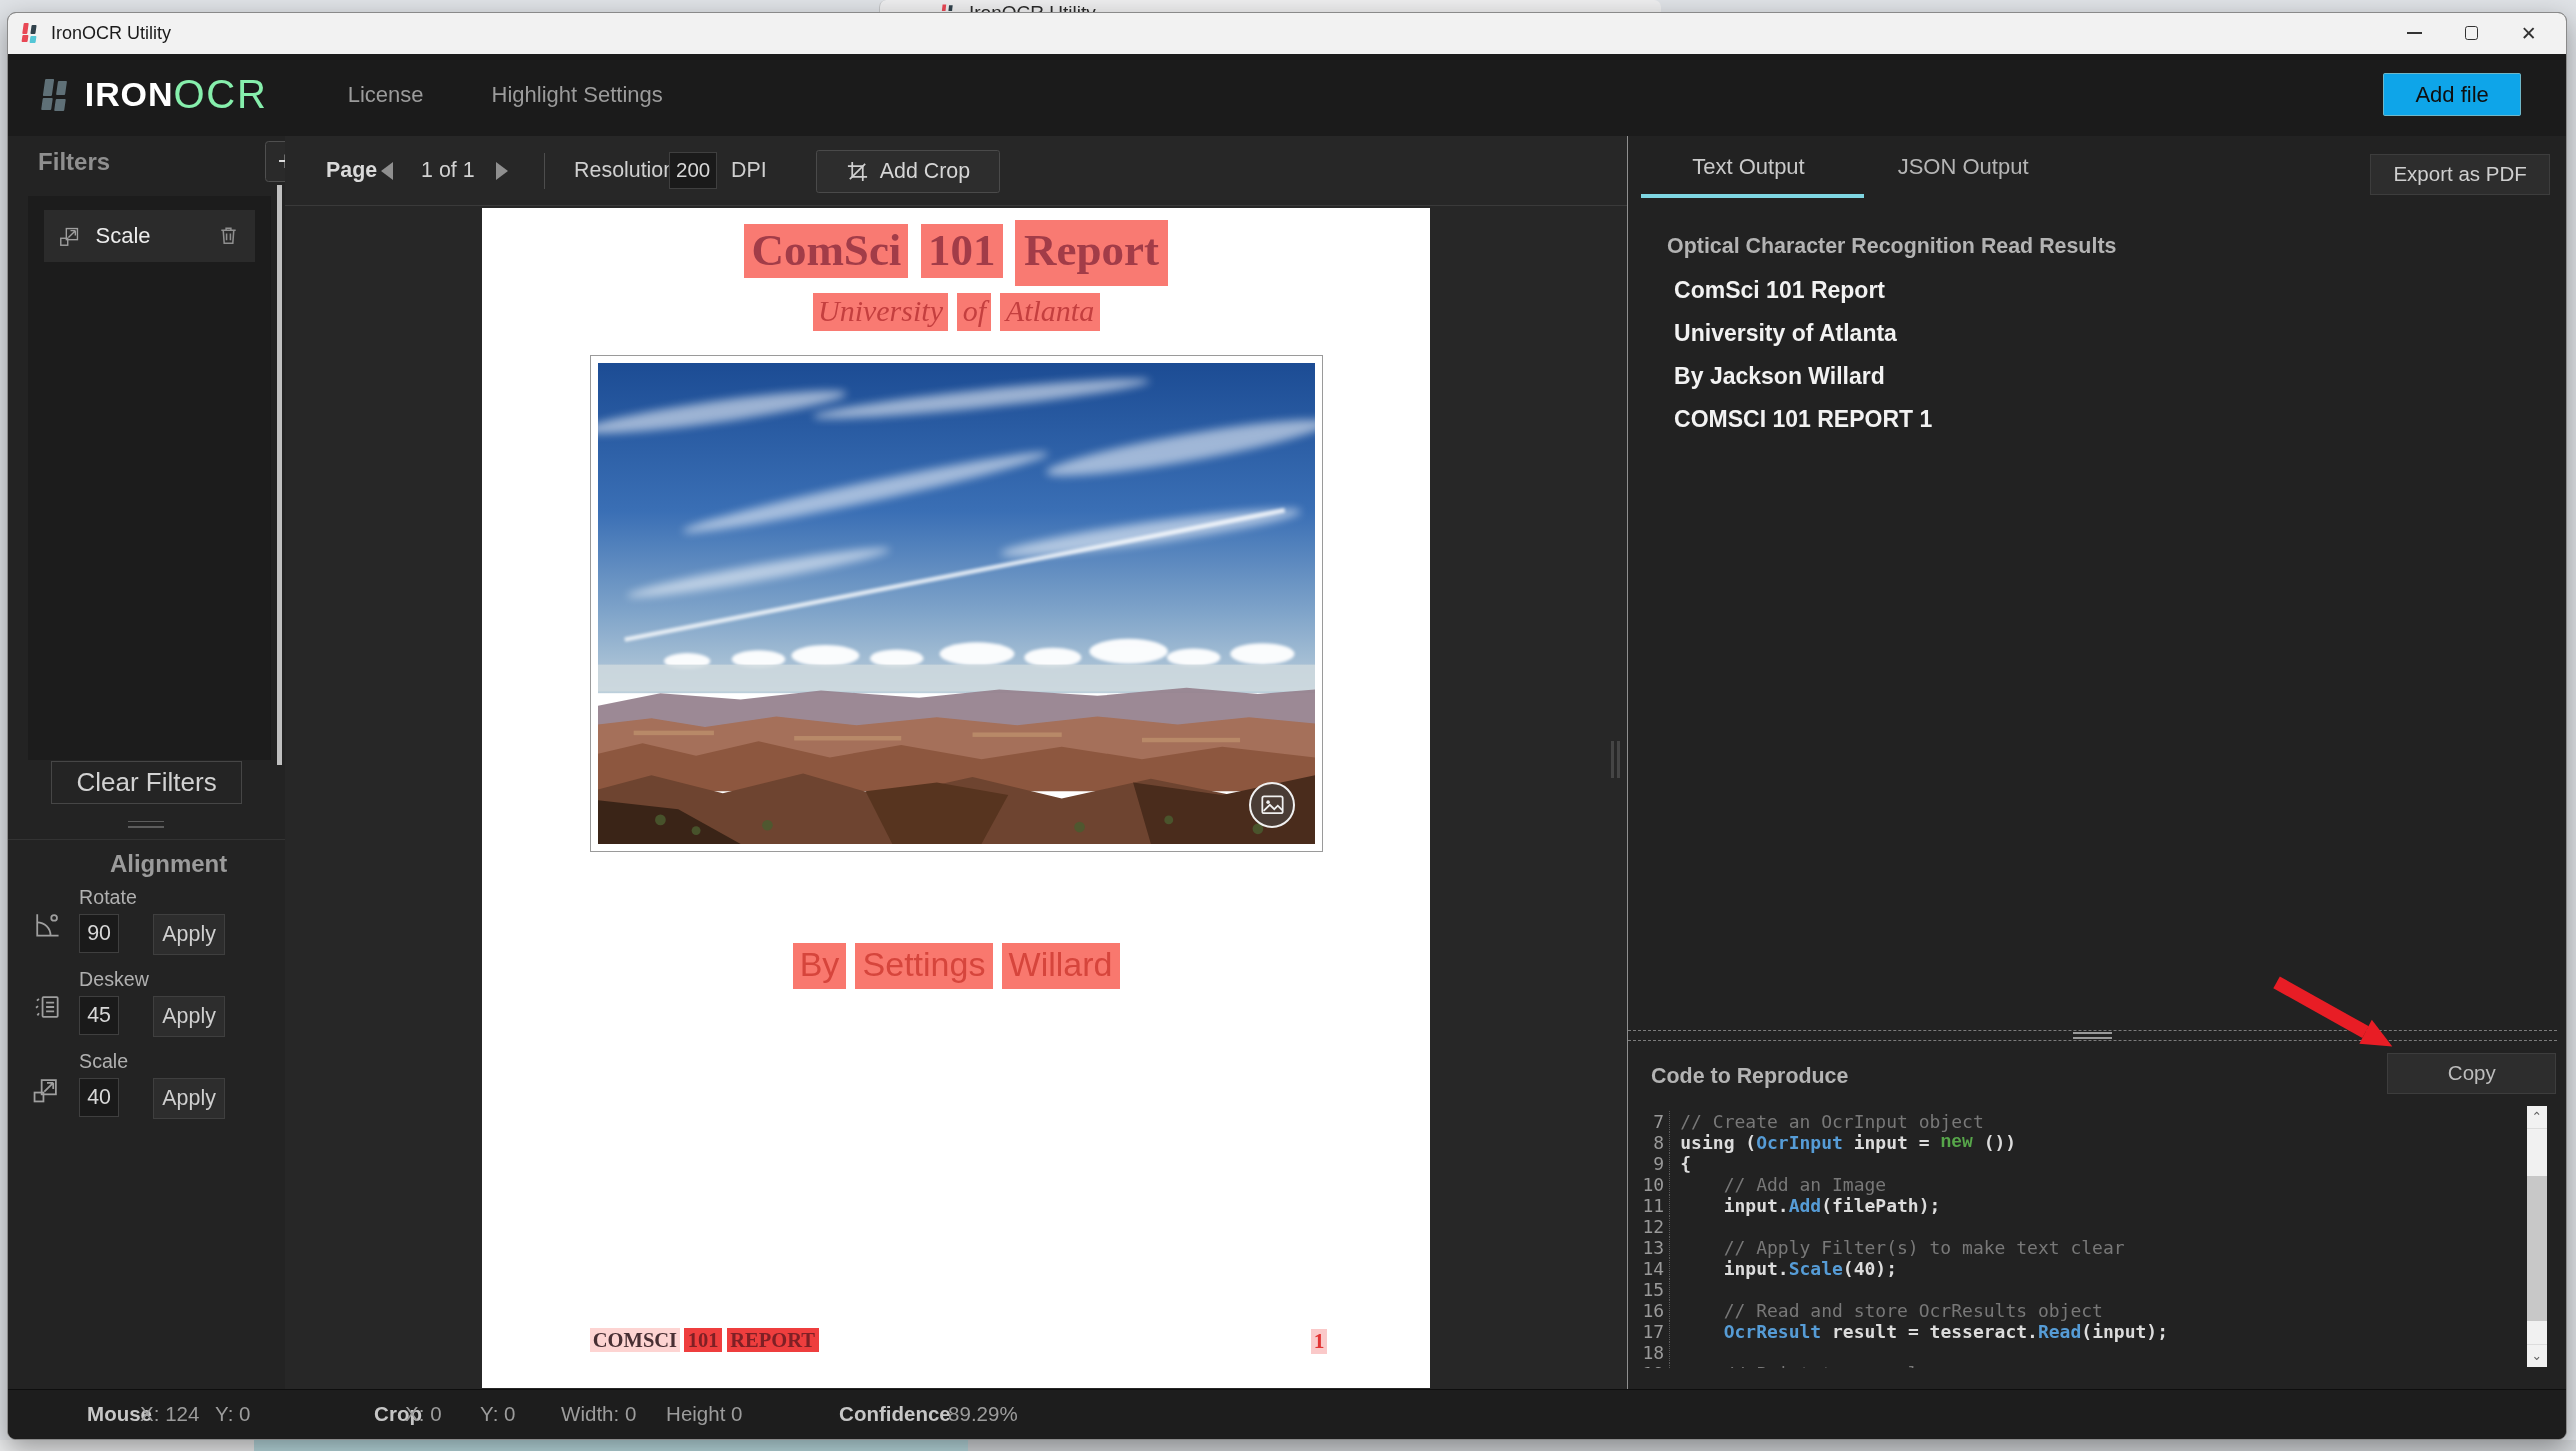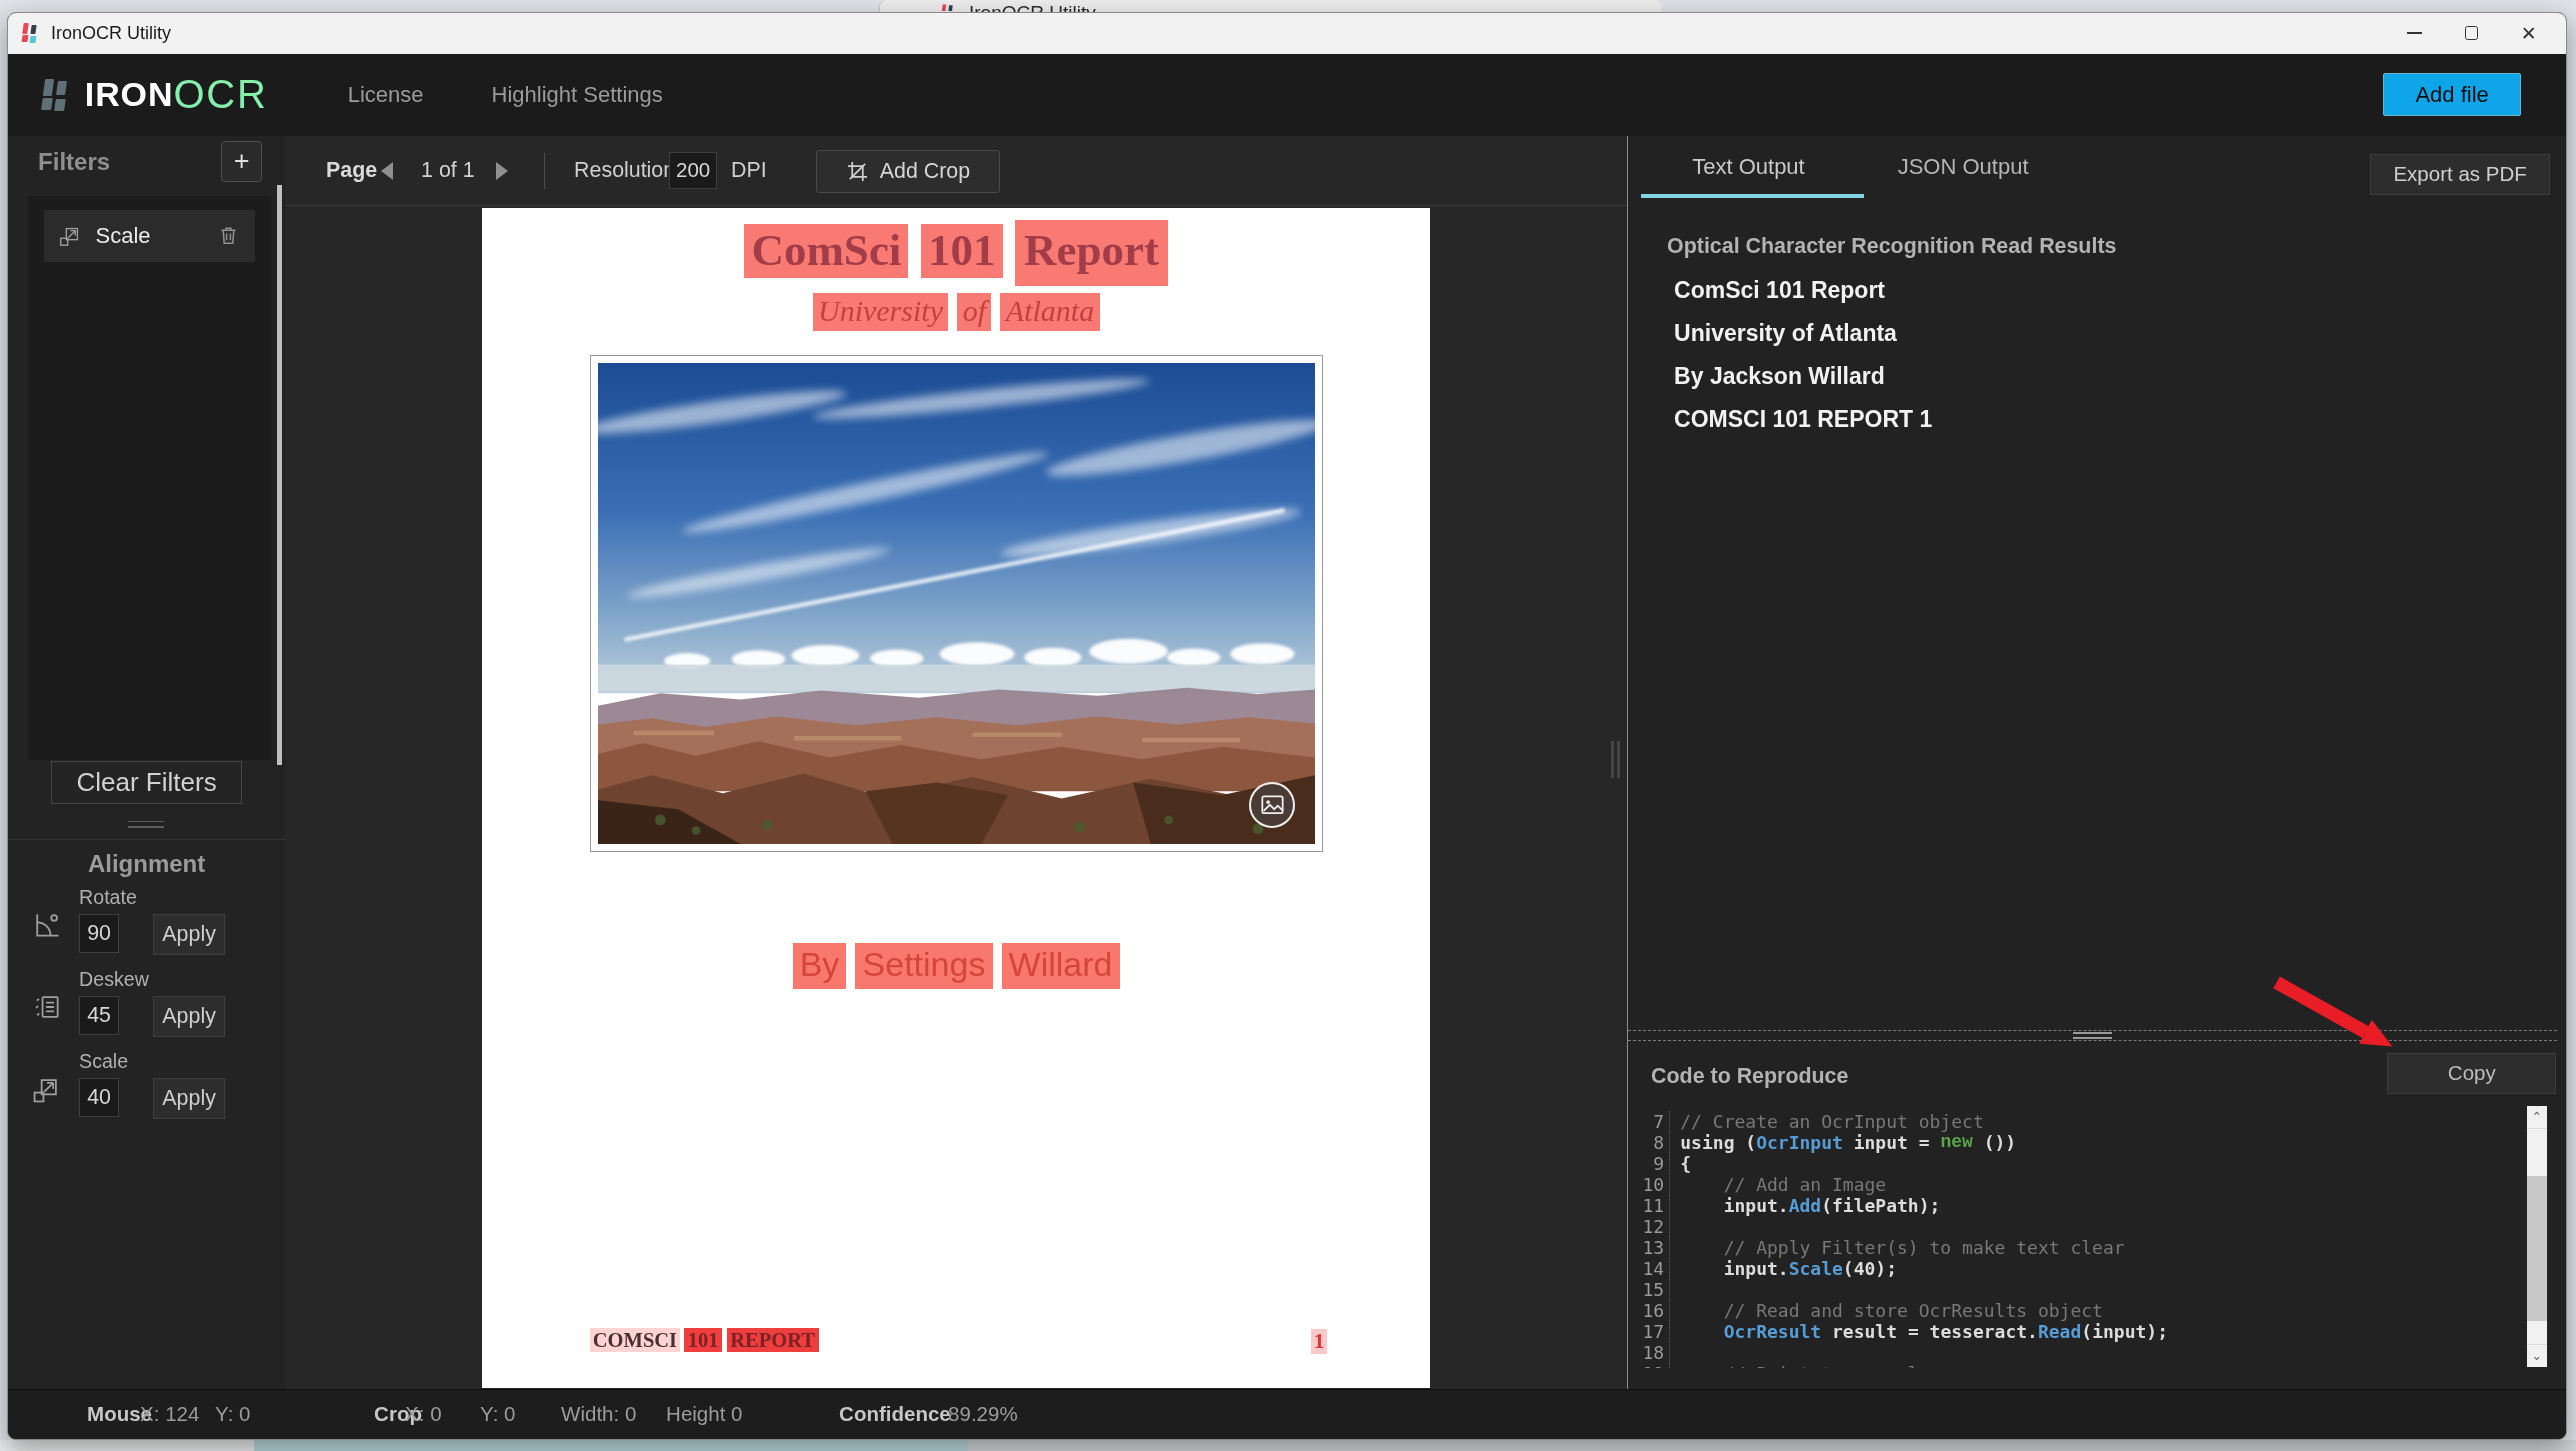--- a/index.html
+++ b/index.html
@@ -40,21 +40,21 @@
   .brand-hash .c{left:0;top:19.6px;width:9.8px;height:11.6px;}
   .brand-hash .d{left:13.4px;top:20.5px;width:9.8px;height:11.6px;}
   .brand-iron{font-size:34px;font-weight:bold;color:#fff;letter-spacing:0.9px;}
   .brand-ocr{font-size:40px;color:#86efac;letter-spacing:1.8px;}
   .nav{display:flex;gap:68px;margin-left:80px;}
   .nav-item{font-size:22px;color:#9b9b9b;cursor:pointer;}
   .add-file{margin-left:auto;margin-right:45px;width:136px;height:41px;background:#0ea5e9;border:0.9px solid #6fb7c8;border-radius:1.8px;display:flex;align-items:center;justify-content:center;font-size:22px;color:#0f0f0f;}
 
   
   .main{position:absolute;left:0;top:123px;right:0;bottom:50px;background:#262626;}
-  .sidebar{position:absolute;left:0;top:0;width:277px;height:100%;background:#232323;}
+  .sidebar{position:absolute;left:0;top:0;width:277px;height:100%;background:#232323;padding-left:44px;}
   .center{position:absolute;left:277px;top:0;width:1343px;height:100%;background:#272727;}
   .rightpane{position:absolute;left:1620px;top:0;right:0;height:100%;background:#222;}
   .v-split-line{position:absolute;left:1619px;top:0;width:1.8px;height:100%;background:#8f8f8f;}
   .v-split-handle{position:absolute;left:1603px;top:605px;width:12.5px;height:37px;display:flex;gap:3.6px;}
   .v-split-handle i{width:2.7px;height:100%;background:#454545;}
 
   
   .filters-title{position:absolute;left:30px;top:12.5px;font-size:24px;font-weight:bold;color:#8f8f8f;}
   .add-filter-btn{position:absolute;right:23px;top:5.4px;width:39px;height:39px;background:#2a2a2a;border:0.9px solid #4f4f4f;border-radius:3.6px;color:#dedede;font-size:27px;display:flex;align-items:center;justify-content:center;}
   .filter-panel{position:absolute;left:19.6px;top:60px;width:243px;height:564px;background:#1c1c1c;}

